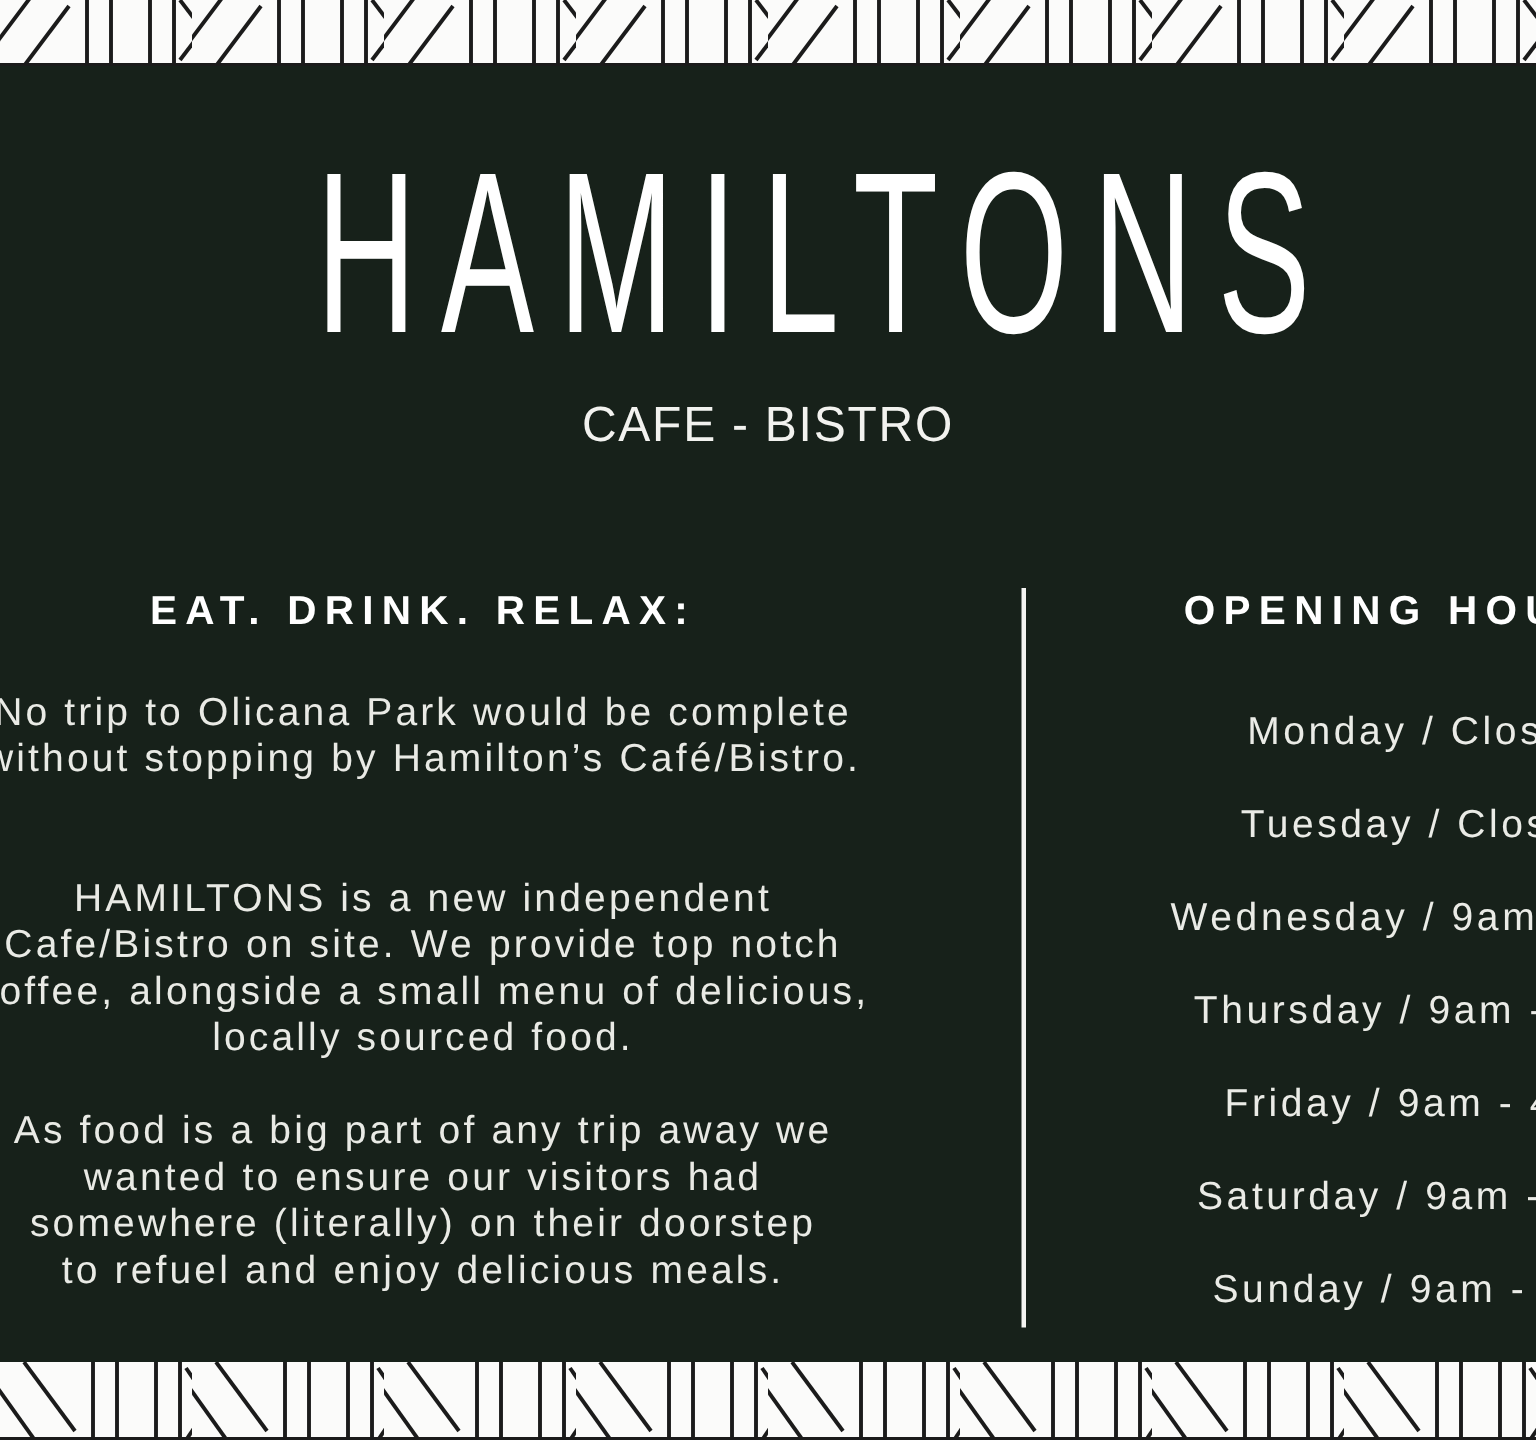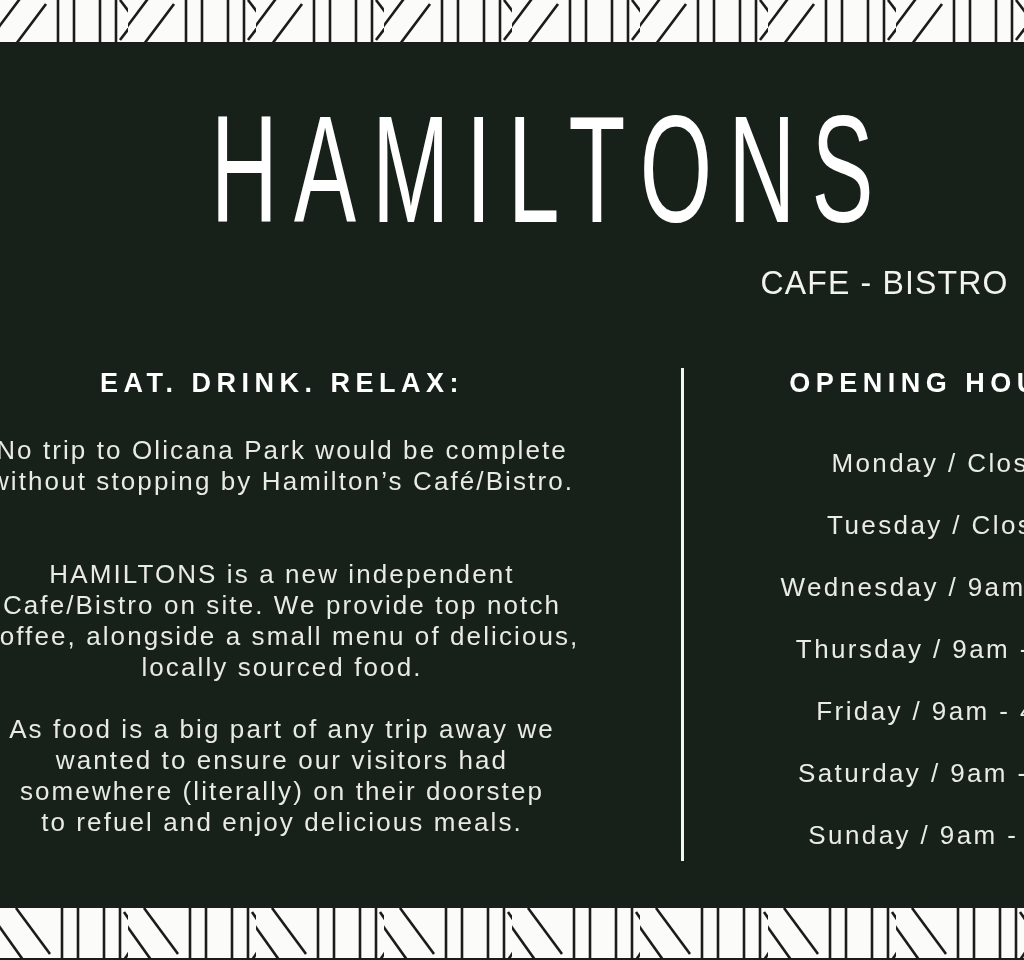--- a/index.html
+++ b/index.html
@@ -46,21 +46,21 @@
   .border-band.bottom svg {
     transform: scaleY(-1);
   }
 
   
   .brand {
     position: absolute;
     top: 92px;
     left: 0;
     width: 1024px;
-    text-align: right;
+    text-align: center;
   }
   .brand-title {
     display: block;
     color: #ffffff;
     font-family: "Liberation Sans Narrow", "Liberation Sans", sans-serif;
     font-size: 150px;
     line-height: 150px;
     font-weight: 400;
     letter-spacing: 26px;
     text-indent: 26px;
@@ -75,21 +75,21 @@
     font-size: 33px;
     line-height: 38px;
     font-weight: 300;
     letter-spacing: 1.2px;
     transform: scaleX(0.97);
   }
 
   
   .columns {
     position: absolute;
-    top: 368px;
+    top: 392px;
     left: 0;
     width: 1024px;
     height: 500px;
   }
 
   .divider {
     position: absolute;
     left: 681px;
     top: 0px;
     width: 3px;

